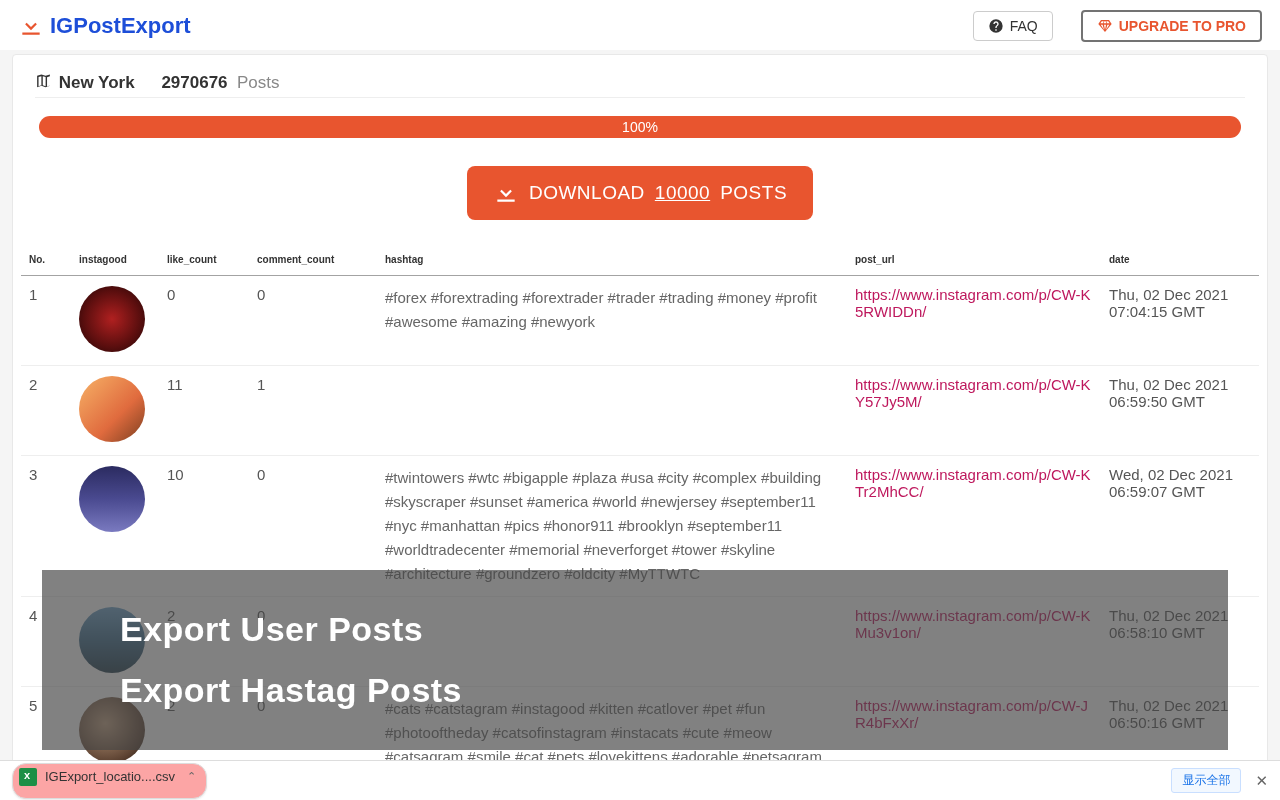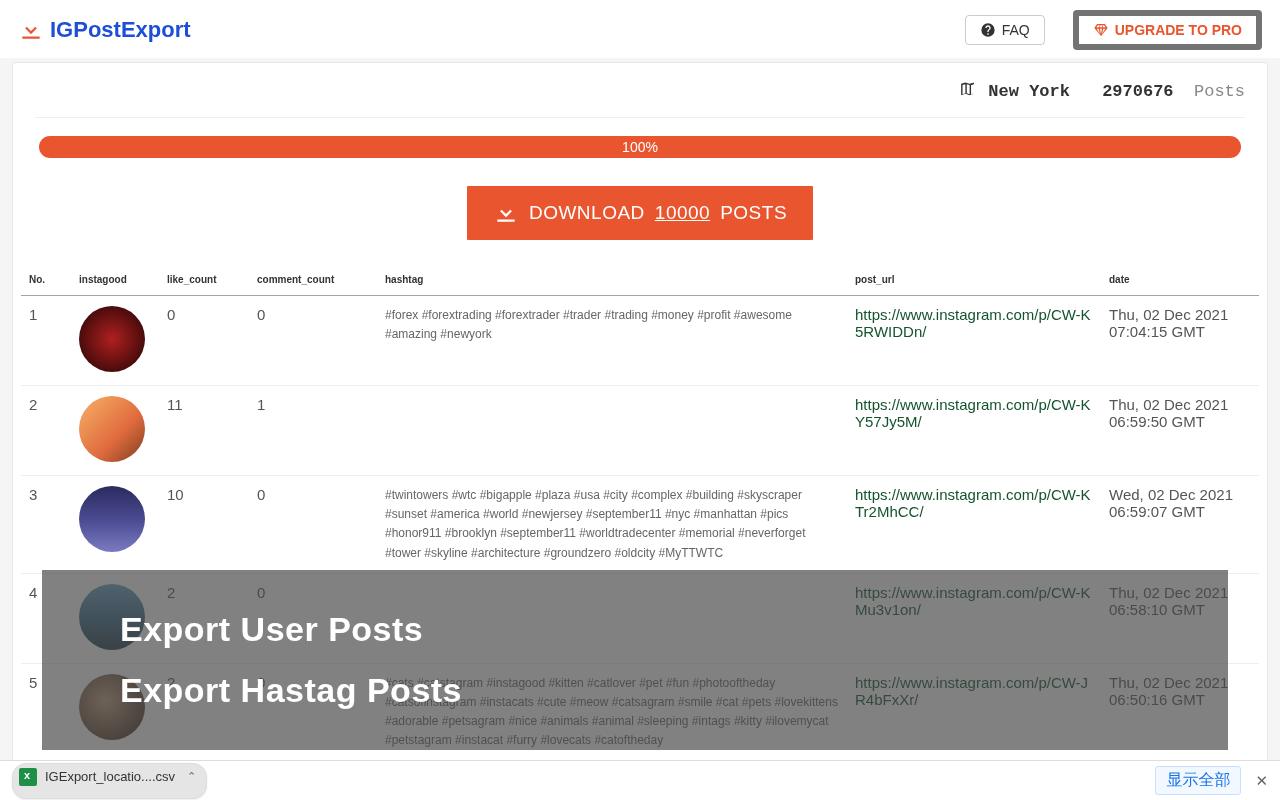--- a/index.html
+++ b/index.html
@@ -41,43 +41,42 @@
     border: 1px solid #ccc;
     background: #fff;
     padding: 6px 14px;
     border-radius: 4px;
     font-size: 14px;
     cursor: pointer;
     color: #333;
   }
   .btn-faq svg { width: 16px; height: 16px; fill: #333; }
   .btn-upgrade {
-    border: 6px solid #737373;
+    border: 2px solid #737373;
     color: #e8552f;
     font-weight: 600;
     background:#fff;
     text-align:center;
   }
   .btn-upgrade svg { width: 16px; height: 16px; fill: #e8552f; }
   
   .card {
     background: #fff;
     margin: 4px 12px 0 12px;
     border: 1px solid #e8e8e8;
     border-radius: 4px;
     padding: 18px 0 0 0;
   }
   .summary {
-    text-align: right;
+    text-align: left;
     font-size: 17px;
     color: #333;
-    padding-bottom: 16px;
+    padding-bottom: 4px;
     border-bottom: 1px solid #eee;
     margin: 0 22px;
-    font-family: Liberation Mono, monospace;
   }
   .summary .loc-ic { width:17px; height:17px; fill:#333; vertical-align:-2px; margin-right:2px;}
   .summary .loc { font-weight:700; }
   .summary .count { font-weight:700; margin-left:22px; }
   .summary .postslbl { color:#888; font-weight:400; }
   .progress-wrap {
     margin: 18px 26px 0 26px;
   }
   .progress {
     height: 22px;
@@ -102,21 +101,21 @@
     text-align:center;
     padding: 28px 0 24px 0;
   }
   .btn-download {
     display:inline-flex;
     align-items:center;
     gap:10px;
     background:#e8552f;
     color:#fff;
     border:none;
-    border-radius:1px;
+    border-radius:8px;
     padding:14px 26px;
     font-size:19px;
     font-weight:500;
     cursor:pointer;
     letter-spacing:0.5px;
   }
   .btn-download svg { width:26px; height:26px; fill:#fff; }
   .btn-download .num { text-decoration: underline; }
   
   table {
@@ -133,23 +132,23 @@
     border-bottom:1px solid #a3a3a3;
     font-size:10px;
   }
   tbody td {
     vertical-align: top;
     padding: 10px 8px;
     border-bottom:1px solid #eee;
     font-size:15px;
     color:#555;
   }
-  tbody td.hashtag { font-size:12px; color:#666; line-height:1.6; }
+  tbody td.hashtag { font-size:15px; color:#666; line-height:1.6; }
   tbody td.date { font-size:15px; color:#555; }
-  tbody td a { color:#14532d; text-decoration:none; word-break:break-all; }
+  tbody td a { color:#be185d; text-decoration:none; word-break:break-all; }
   .thumb {
     width:66px; height:66px; border-radius:50%;
     display:inline-block;
     background-size:cover;
     background-position:center;
   }
   col.c-no { width:50px; }
   col.c-thumb { width:88px; }
   col.c-like { width:90px; }
   col.c-comm { width:128px; }
@@ -189,21 +188,21 @@
     justify-content:space-between;
   }
   .dl-chip {
     display:flex;
     align-items:center;
     gap:8px;
     border:1px solid #ddd;
     border-radius:14px 14px 14px 14px;
     padding:4px 10px 12px 6px;
     box-shadow:0 1px 2px rgba(0,0,0,0.08);
-    background:#e5e5e5;
+    background:#fca5a5;
   }
   .dl-chip .xls {
     width:18px; height:18px;
     background:#1d8f46;
     border-radius:2px;
     position:relative;
   }
   .dl-chip .xls::after{
     content:"x";
     color:#fff; font-size:11px; font-weight:700;
@@ -212,21 +211,21 @@
   .dl-chip .chev {
     font-size:11px; color:#666; margin-left:4px;
   }
   .dl-right { display:flex; align-items:center; gap:14px; }
   .dl-showall {
     border:1px solid #c9dfff;
     background:#f2f8ff;
     color:#1a73e8;
     padding:3px 10px;
     border-radius:3px;
-    font-size:16px;
+    font-size:12px;
     cursor:pointer;
   }
   .dl-close { font-size:15px; color:#666; cursor:pointer; }
   
   .t1{background:radial-gradient(circle at 50% 50%, #b02020 0%, #5a0e0e 60%, #1a0404 100%);}
   .t2{background:linear-gradient(135deg,#f7b267 0%, #e06b3e 60%, #7a3e20 100%);}
   .t3{background:linear-gradient(180deg,#2b2b60 0%, #4a4a90 50%, #7a7ac0 100%);}
   .t4{background:linear-gradient(180deg,#6aa0c8 0%, #3a6a8a 50%, #1f3a4a 100%);}
   .t5{background:radial-gradient(circle at 40% 40%, #c2a080 0%, #5a4030 70%, #1a0e08 100%);}
 </style>

